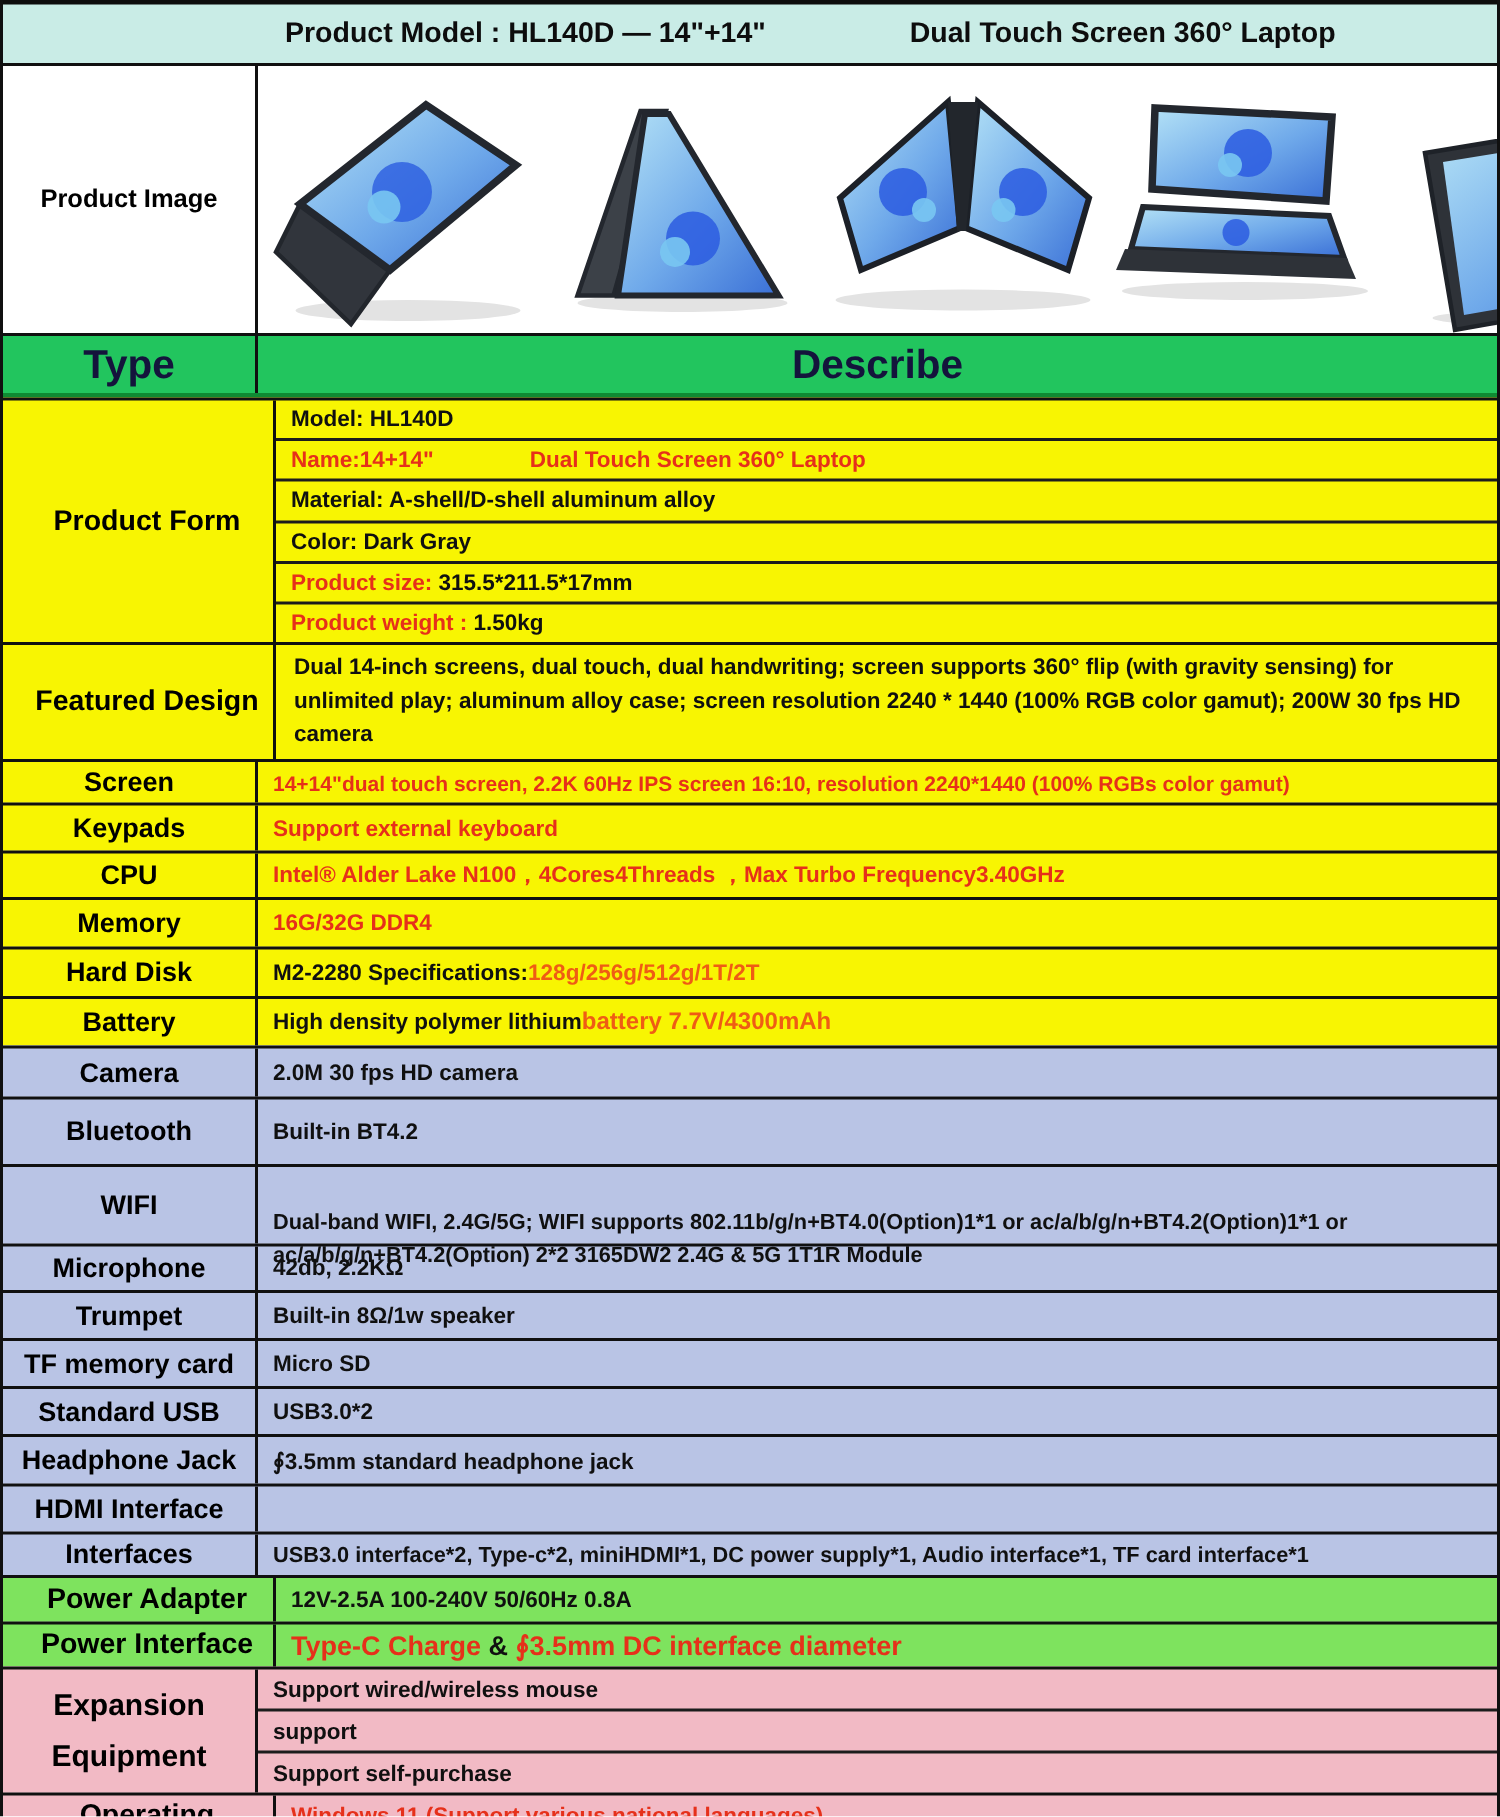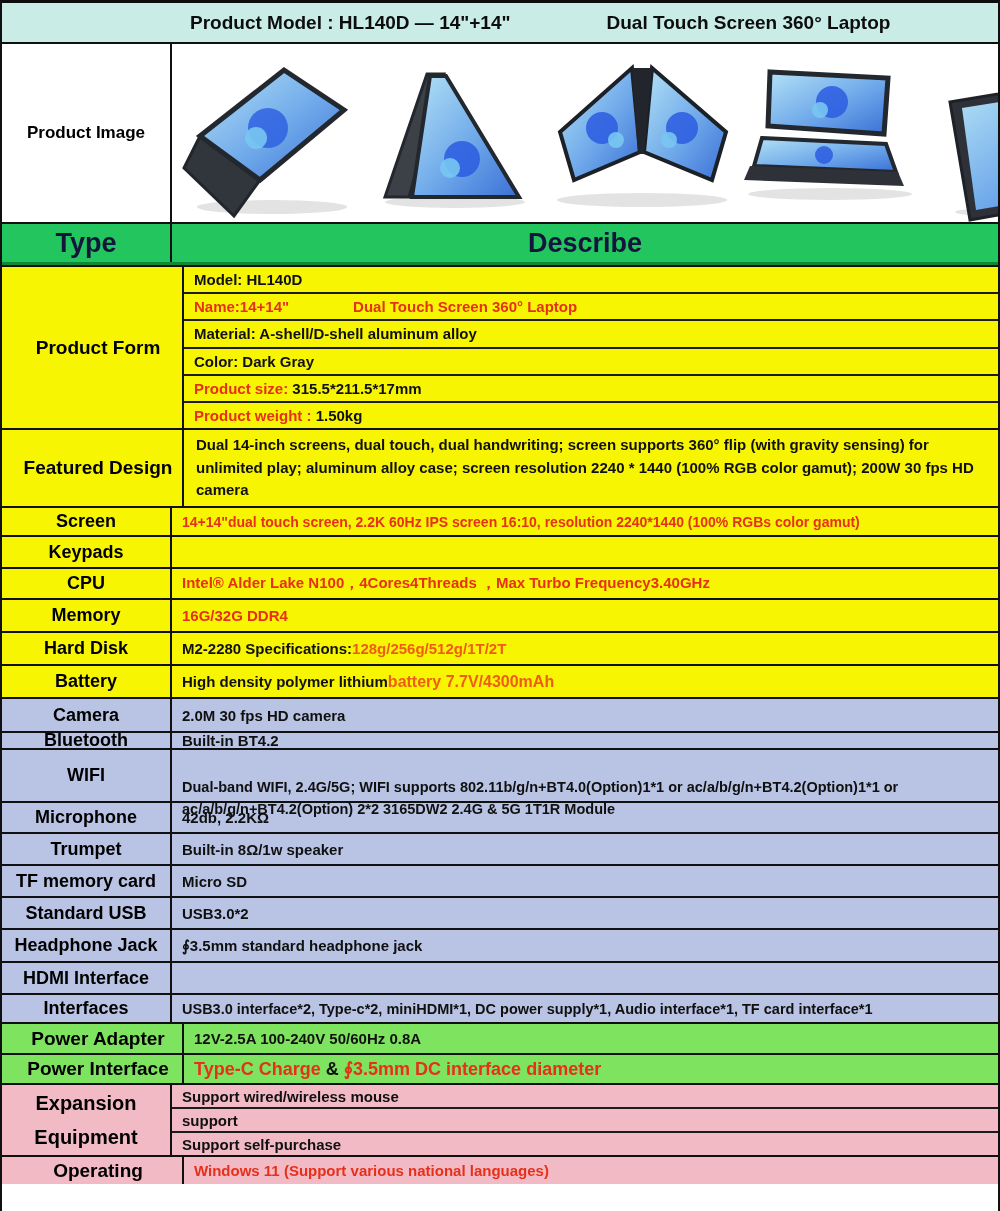--- a/index.html
+++ b/index.html
@@ -143,20 +143,21 @@
     <div class="lab lab19">Featured Design</div>
     <div class="val blk">Dual 14-inch screens, dual touch, dual handwriting; screen supports 360° flip (with gravity sensing) for unlimited play; aluminum alloy case; screen resolution 2240 * 1440 (100% RGB color gamut); 200W 30 fps HD camera</div>
   </div>
 
   <div class="row yellow" style="height:29px">
     <div class="lab lab18">Screen</div>
     <div class="val red" style="font-size:14px">14+14"dual touch screen, 2.2K 60Hz IPS screen 16:10, resolution 2240*1440 (100% RGBs color gamut)</div>
   </div>
   <div class="row yellow" style="height:32px">
     <div class="lab lab18">Keypads</div>
+    <div class="val red">Support external keyboard</div>
   </div>
   <div class="row yellow" style="height:31px">
     <div class="lab lab18">CPU</div>
     <div class="val red">Intel® Alder Lake N100，4Cores4Threads ，Max Turbo Frequency3.40GHz</div>
   </div>
   <div class="row yellow" style="height:33px">
     <div class="lab lab18">Memory</div>
     <div class="val red">16G/32G DDR4</div>
   </div>
   <div class="row yellow" style="height:33px">
@@ -171,21 +172,21 @@
     <div class="val">
         <span class="blk">High density polymer lithium </span>
         <span class="org" style="font-size:16px">battery 7.7V/4300mAh</span>
       </div>
   </div>
 
   <div class="row lav" style="height:34px">
     <div class="lab lab18">Camera</div>
     <div class="val">2.0M 30 fps HD camera</div>
   </div>
-  <div class="row lav" style="height:17px">
+  <div class="row lav" style="height:45px">
     <div class="lab lab18">Bluetooth</div>
     <div class="val">Built-in BT4.2</div>
   </div>
   <div class="row lav" style="height:53px">
     <div class="lab lab18">WIFI</div>
     <div class="val" style="padding:0">
         <span class="wrap" style="font-size:14.5px">Dual-band WIFI, 2.4G/5G; WIFI supports 802.11b/g/n+BT4.0(Option)1*1 or ac/a/b/g/n+BT4.2(Option)1*1 or ac/a/b/g/n+BT4.2(Option) 2*2 3165DW2 2.4G &amp; 5G 1T1R Module</span>
       </div>
   </div>
   <div class="row lav" style="height:31px">
@@ -222,21 +223,21 @@
   </div>
   <div class="row green" style="height:30px">
     <div class="lab lab19">Power Interface</div>
     <div class="val" style="font-size:18px">
         <sp class="red">Type-C Charge </sp>
         <sp class="blk">&amp; </sp>
         <sp class="red">∮3.5mm DC interface diameter</sp>
       </div>
   </div>
 
-  <div class="row pink" style="height:72px">
+  <div class="row pink" style="height:84px">
     <div class="lab exp-lab">
       <span>Expansion</span>
       <span>Equipment</span>
     </div>
     <div class="subs">
       <div class="sub">Support wired/wireless mouse</div>
       <div class="sub">support</div>
       <div class="sub">Support self-purchase</div>
     </div>
   </div>

